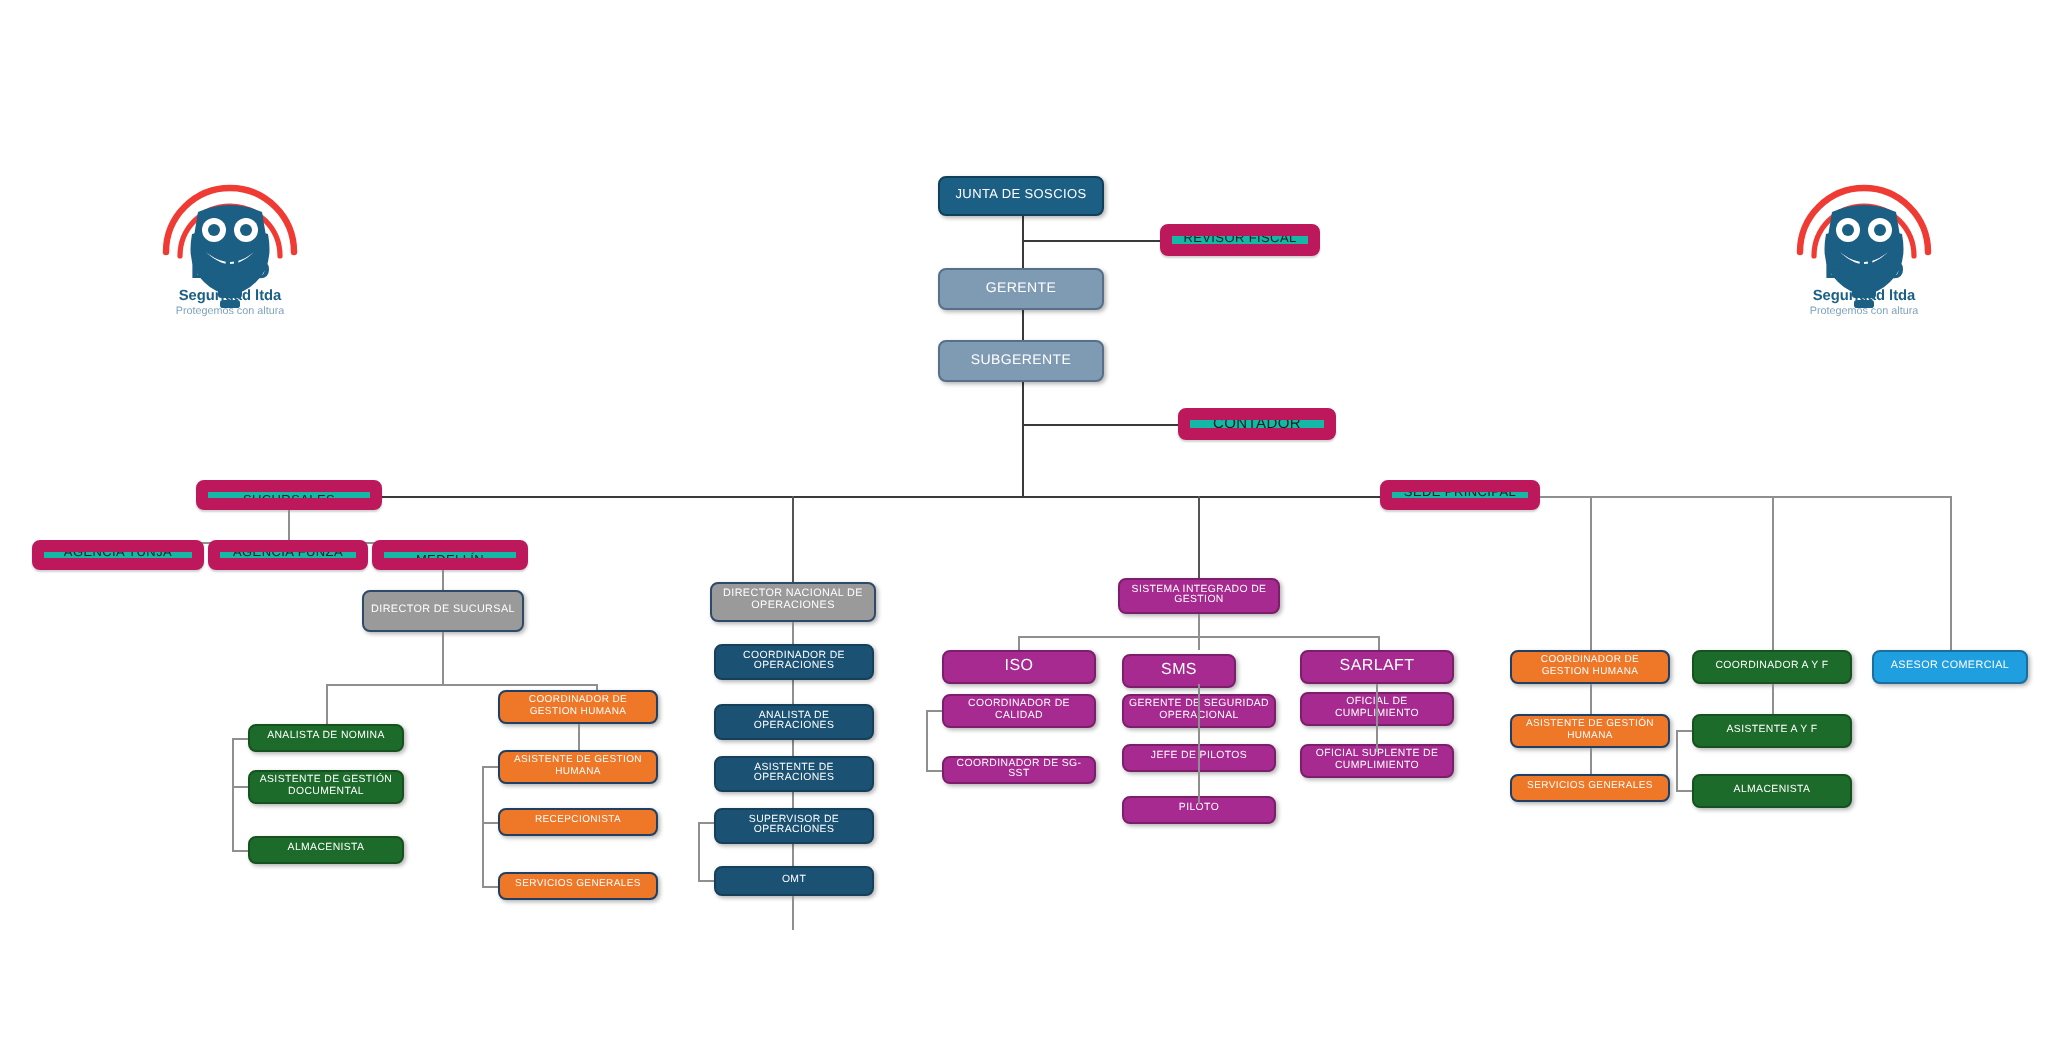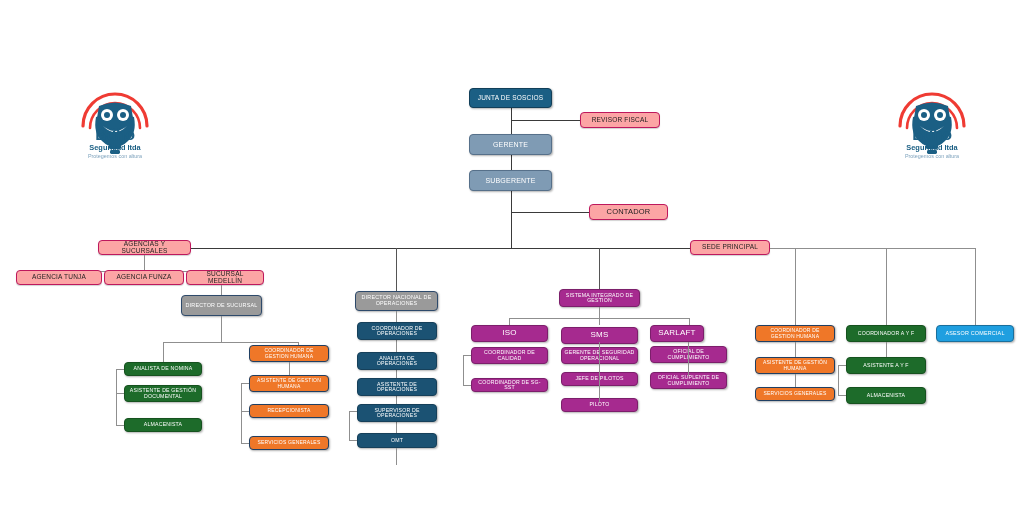--- a/index.html
+++ b/index.html
@@ -25,22 +25,22 @@
     text-align: center;
     border-radius: 4px;
     line-height: 1.05;
     padding: 1px 2px;
     letter-spacing: .2px;
     overflow: hidden;
   }
 
   
   .n-white {
-    background: #fca5a5;
-    border: 1px solid #be185d;
+    background: #14b8a6;
+    border: 6px solid #be185d;
     color: #1d1d1d;
     font-size: 6.5px;
     box-shadow: 0 1px 1px rgba(0,0,0,.18);
   }
   .n-white.big { font-size: 7.5px; }
 
   
   .n-navy {
     background: #1b5f84;
     border: 1px solid #123f59;
@@ -256,27 +256,27 @@
   <div class="ln v" style="left:599px; top:318px; height:7px;"></div>
   <div class="ln v" style="left:689px; top:318px; height:7px;"></div>
 
   <div class="node n-purple hdr" style="left:471px; top:325px; width:77px; height:17px;">ISO</div>
   <div class="node n-purple" style="left:471px; top:347px; width:77px; height:17px;">COORDINADOR  DE CALIDAD</div>
   <div class="node n-purple" style="left:471px; top:378px; width:77px; height:14px;">COORDINADOR  DE SG-SST</div>
   <div class="ln v" style="left:463px; top:355px; height:30px;"></div>
   <div class="ln h" style="left:463px; top:355px; width:8px;"></div>
   <div class="ln h" style="left:463px; top:385px; width:8px;"></div>
 
-  <div class="node n-purple hdr" style="left:561px; top:327px; width:77px; height:17px;">SMS</div>
+  <div class="node n-purple hdr" style="left:561px; top:327px; width:57px; height:17px;">SMS</div>
   <div class="node n-purple" style="left:561px; top:347px; width:77px; height:17px;">GERENTE  DE SEGURIDAD OPERACIONAL</div>
   <div class="node n-purple" style="left:561px; top:372px; width:77px; height:14px;">JEFE DE PILOTOS</div>
   <div class="node n-purple" style="left:561px; top:398px; width:77px; height:14px;">PILOTO</div>
   <div class="ln v" style="left:599px; top:342px; height:60px;"></div>
 
-  <div class="node n-purple hdr" style="left:650px; top:325px; width:54px; height:17px;">SARLAFT</div>
+  <div class="node n-purple hdr" style="left:650px; top:325px; width:77px; height:17px;">SARLAFT</div>
   <div class="node n-purple" style="left:650px; top:346px; width:77px; height:17px;">OFICIAL DE CUMPLIMIENTO</div>
   <div class="node n-purple" style="left:650px; top:372px; width:77px; height:17px;">OFICIAL SUPLENTE  DE CUMPLIMIENTO</div>
   <div class="ln v" style="left:688px; top:342px; height:34px;"></div>
 
   <div class="ln h" style="left:770px; top:248px; width:205px;"></div>
   <div class="ln v" style="left:795px; top:248px; height:81px;"></div>
   <div class="ln v" style="left:886px; top:248px; height:81px;"></div>
   <div class="ln v" style="left:975px; top:248px; height:81px;"></div>
 
   <div class="node n-orange" style="left:755px; top:325px; width:80px; height:17px;">COORDINADOR  DE GESTION HUMANA</div>

